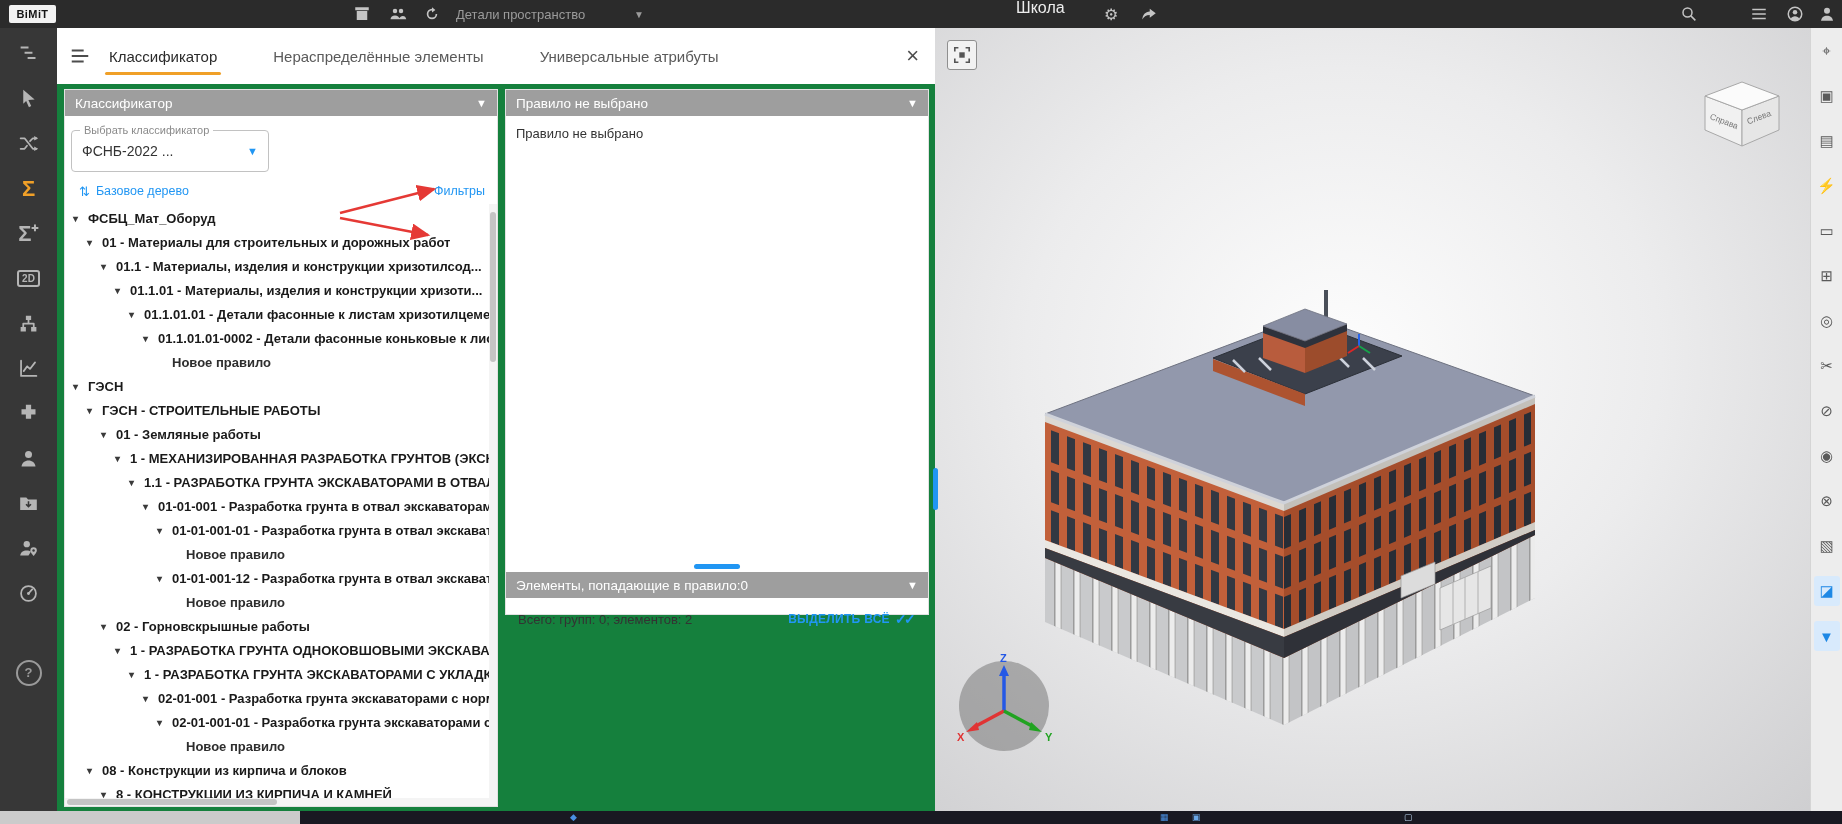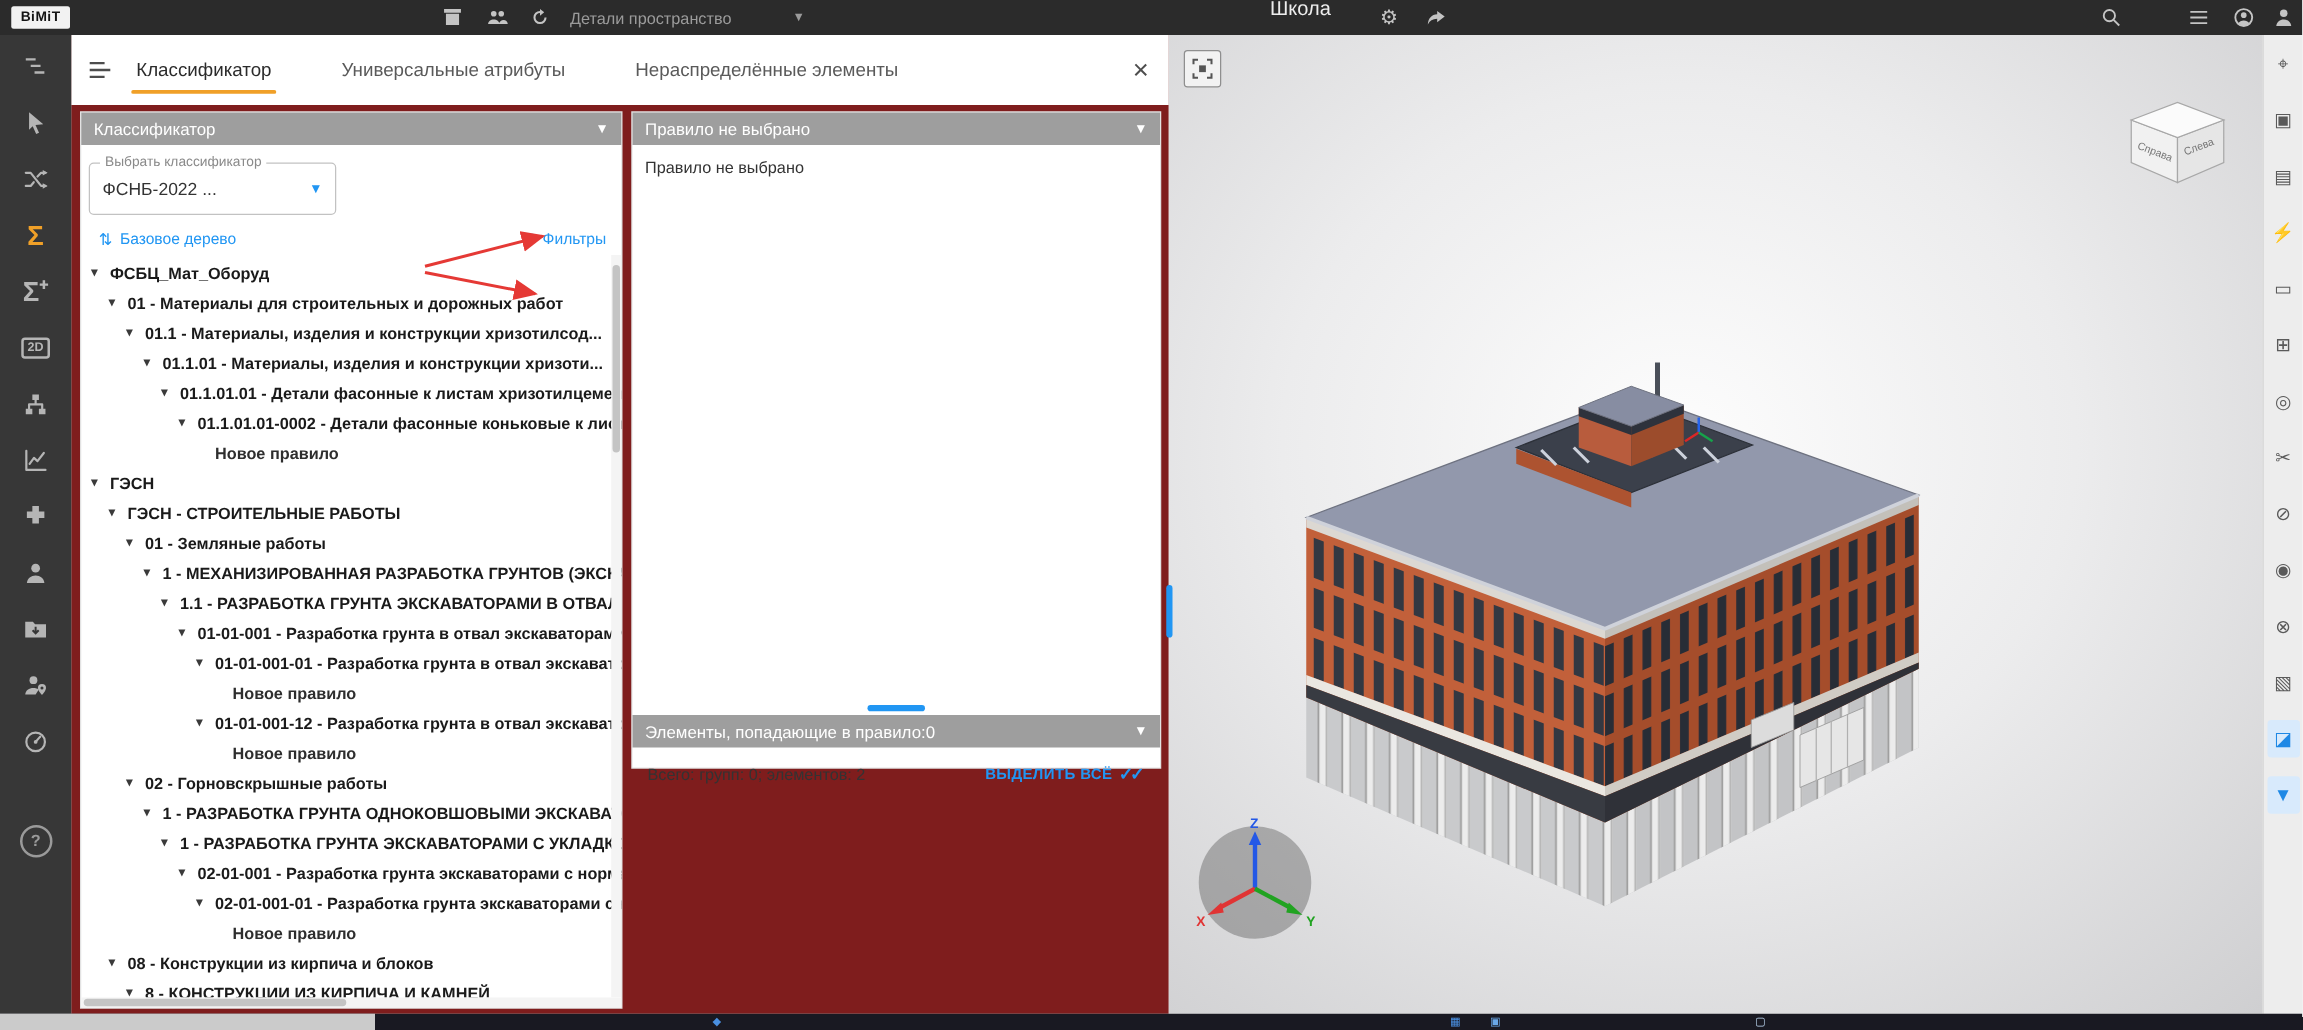--- a/index.html
+++ b/index.html
@@ -21,21 +21,21 @@
   .sidebar{position:absolute;left:0;top:28px;width:57px;height:783px;background:#373737;display:flex;flex-direction:column;align-items:center;padding-top:3px;box-sizing:border-box;z-index:20}
   .sb-item{width:57px;height:45px;display:flex;align-items:center;justify-content:center;color:#b5b5b5;cursor:pointer;flex:none}
   .sb-item svg{width:21px;height:21px;fill:currentColor}
   .sb-item .st{fill:none;stroke:currentColor;stroke-width:2;stroke-linecap:round;stroke-linejoin:round}
   .sb-item.active{color:#f0a028}
   .sigma{font-size:22px;font-weight:bold;line-height:1}
   .badge2d{font-size:10px;font-weight:bold;border:2px solid currentColor;border-radius:3px;padding:1px 3px}
   .help-circ{width:22px;height:22px;border:2px solid #9a9a9a;border-radius:50%;display:flex;align-items:center;justify-content:center;font-size:13px;font-weight:bold;color:#9a9a9a}
 
   
-  .main{position:absolute;left:57px;top:28px;width:878px;height:783px;background:#7f1d1d}
+  .main{position:absolute;left:57px;top:28px;width:878px;height:783px;background:#15803d}
   .tabs{position:absolute;left:0;top:0;width:878px;height:56px;background:#fff;display:flex;align-items:center}
   .menu-ic{margin-left:12px;width:22px;height:22px;color:#4d4d4d;cursor:pointer}
   .menu-ic svg{width:22px;height:22px;fill:currentColor}
   .tab{margin-left:18px;font-size:15px;color:#5a5a5a;height:56px;display:flex;align-items:center;position:relative;cursor:pointer;white-space:nowrap}
   .tab + .tab{margin-left:56px}
   .tab.active{color:#2b2b2b}
   .tab.active::after{content:"";position:absolute;left:-4px;right:-4px;bottom:9px;height:3px;background:#f0a028;border-radius:2px}
   .close-x{margin-left:auto;margin-right:16px;font-size:22px;color:#4d4d4d;cursor:pointer;line-height:1}
 
   .lpanel{position:absolute;left:8px;top:62px;width:432px;height:716px;background:#fff;display:flex;flex-direction:column;box-shadow:0 0 0 1px #e2e2e2}
@@ -232,24 +232,24 @@
 
   <div class="main">
     <div class="tabs">
       <span class="menu-ic"><svg viewBox="0 0 24 24">
             <path d="M3 5h13v2H3zM3 11h18v2H3zM3 17h13v2H3z"></path>
           </svg></span>
       <div class="tab active">
           <span>Классификатор</span>
         </div>
       <div class="tab">
-          <span>Универсальные атрибуты</span>
+          <span>Нераспределённые элементы</span>
         </div>
       <div class="tab">
-          <span>Нераспределённые элементы</span>
+          <span>Универсальные атрибуты</span>
         </div>
       <span class="close-x">×</span>
     </div>
 
     <div class="lpanel">
       <div class="ghead">
         <span>Классификатор</span>
         <span class="chevw">▼</span>
       </div>
       <div class="form-row">

